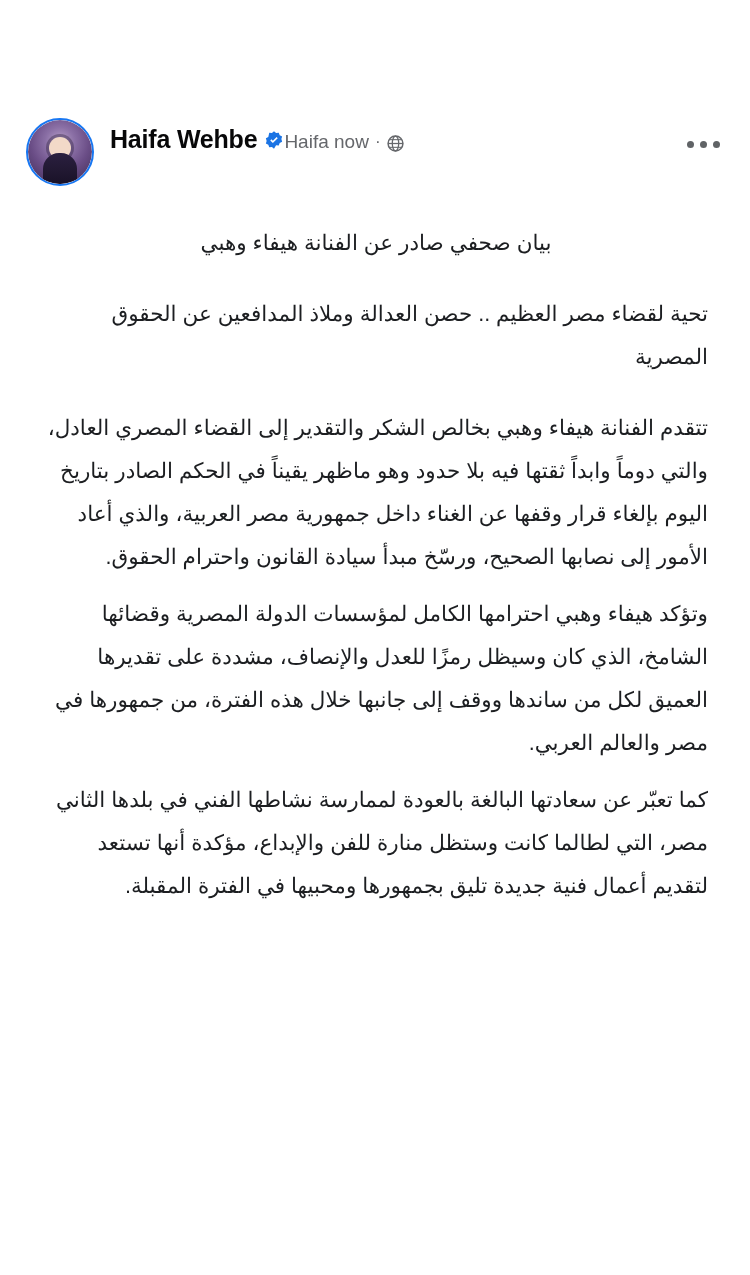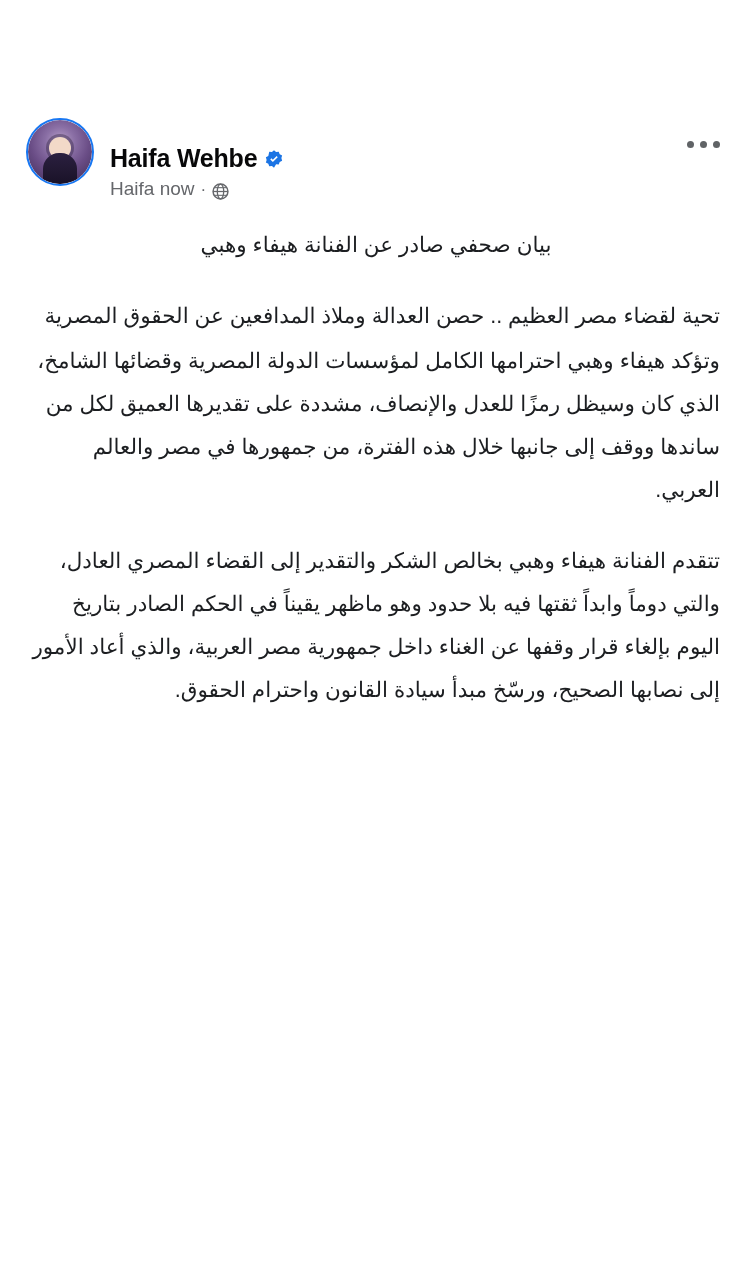--- a/index.html
+++ b/index.html
@@ -69,23 +69,22 @@
     height: 34px;
     margin-left: -17px;
     border-radius: 16px 16px 4px 4px;
     background: linear-gradient(180deg, #2b2040 0%, #181125 100%);
   }
 
   .header-text {
     margin-left: 16px;
     padding-top: 6px;
     display: flex;
-    flex-direction: column;
+    flex-direction: row;
     justify-content: space-between;
-    margin-top: 19px;
   }
   .name-row {
     display: flex;
     align-items: center;
     gap: 7px;
   }
   .profile-name {
     font-size: 25px;
     font-weight: bold;
     letter-spacing: -0.2px;
@@ -140,21 +139,21 @@
   
   .post-body {
     padding: 22px 28px 0 30px;
     direction: rtl;
     text-align: right;
   }
   .para {
     font-size: 21.5px;
     line-height: 43px;
     color: #1c1e21;
-    margin: 2px;
+    margin: 14px;
     white-space: pre-wrap;
   }
   .para + .para {
     margin-top: 0;
   }
   .para.gap-before {
     margin-top: 28px;
   }
   .para.small-gap {
     margin-top: 0px;
@@ -205,17 +204,18 @@
     <div class="menu-dots">
       <span></span>
       <span></span>
       <span></span>
     </div>
   </div>
 
   <div class="post-body">
     <p class="para center-first">بيان صحفي صادر عن الفنانة هيفاء وهبي</p>
     <p class="para gap-before">تحية لقضاء مصر العظيم .. حصن العدالة وملاذ المدافعين عن الحقوق المصرية</p>
+    <p class="para gap-before">تتقدم الفنانة هيفاء وهبي بخالص الشكر والتقدير إلى القضاء المصري العادل، والتي دوماً وابداً ثقتها فيه بلا حدود وهو ماظهر يقيناً في الحكم الصادر بتاريخ اليوم بإلغاء قرار وقفها عن الغناء داخل جمهورية مصر العربية، والذي أعاد الأمور إلى نصابها الصحيح، ورسّخ مبدأ سيادة القانون واحترام الحقوق.</p>
     <p class="para small-gap">وتؤكد هيفاء وهبي احترامها الكامل لمؤسسات الدولة المصرية وقضائها الشامخ، الذي كان وسيظل رمزًا للعدل والإنصاف، مشددة على تقديرها العميق لكل من ساندها ووقف إلى جانبها خلال هذه الفترة، من جمهورها في مصر والعالم العربي.</p>
-    <p class="para gap-before">تتقدم الفنانة هيفاء وهبي بخالص الشكر والتقدير إلى القضاء المصري العادل، والتي دوماً وابداً ثقتها فيه بلا حدود وهو ماظهر يقيناً في الحكم الصادر بتاريخ اليوم بإلغاء قرار وقفها عن الغناء داخل جمهورية مصر العربية، والذي أعاد الأمور إلى نصابها الصحيح، ورسّخ مبدأ سيادة القانون واحترام الحقوق.</p>
+    <p class="para small-gap">كما تعبّر عن سعادتها البالغة بالعودة لممارسة نشاطها الفني في بلدها الثاني مصر، التي لطالما كانت وستظل منارة للفن والإبداع، مؤكدة أنها تستعد لتقديم أعمال فنية جديدة تليق بجمهورها ومحبيها في الفترة المقبلة.</p>
   </div>
 
 </div>
 
 </body></html>

